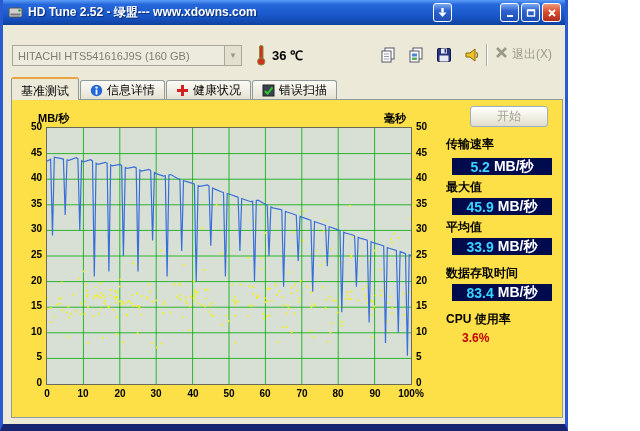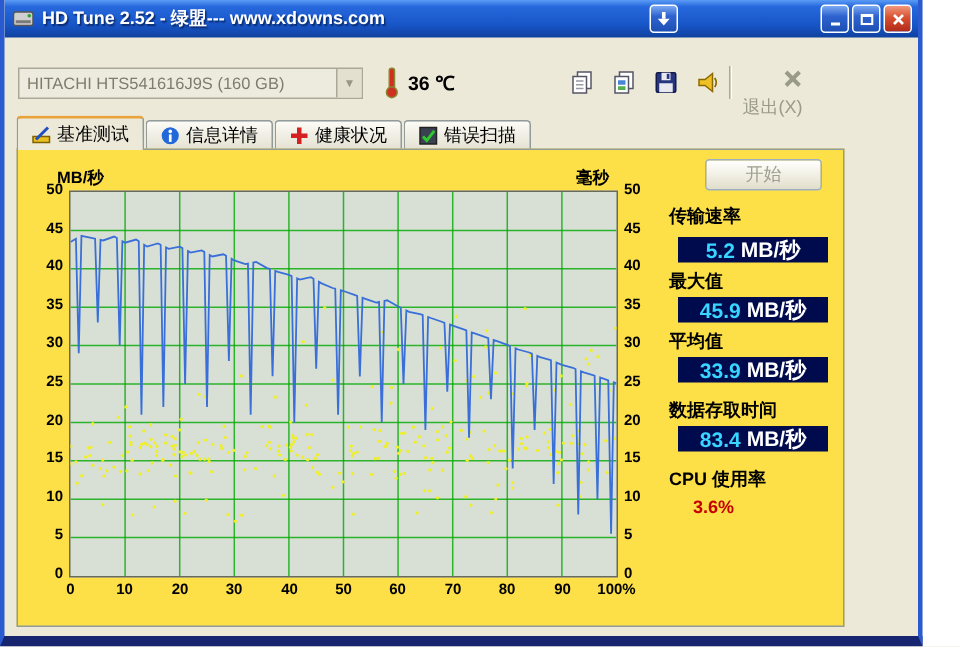--- a/index.html
+++ b/index.html
@@ -1,18 +1,18 @@
 <!DOCTYPE html>
 <html style="--badge-bg: #000b4e; --badge-val: #37d5ff; --accent-red: #c40000;"><head>
 <meta charset="utf-8">
 <style>
   * { box-sizing: border-box; margin: 0; padding: 0; }
   body { background:#fff; font-family:"Liberation Sans", sans-serif; }
   .window{
-    position:relative; width:615px; height:431px; background:#ECE9D8;
+    position:relative; width:568px; height:431px; background:#ECE9D8;
     border-left:3px solid #2a5ad0; border-right:3px solid #2a5ad0; border-bottom:7px solid #17246f;
     overflow:hidden;
   }
   
   .titlebar{
     position:absolute; top:0; left:0; right:0; height:25px;
     background:linear-gradient(180deg,#5b9bf6 0%,#2668dc 18%,#1856c8 65%,#0f429f 100%);
     display:flex; align-items:center; padding:0 5px;
   }
   .app-icon{ width:15px; height:15px; margin-right:5px; flex:0 0 auto; }
@@ -37,32 +37,33 @@
     width:17px; height:19px; border-left:1px solid #ACA899; background:#E3E0CF;
     display:flex; align-items:center; justify-content:center; font-size:8px; color:#9a968a;
   }
   .temp-wrap{ position:absolute; left:252px; top:44px; display:flex; align-items:center; gap:5px; }
   .temp-text{ font-size:13px; font-weight:bold; color:#000; }
   .toolbtns{ position:absolute; left:372px; top:42px; display:flex; gap:3px; }
   .toolbtn{ width:25px; height:25px; display:flex; align-items:center; justify-content:center;
     border:1px solid transparent; border-radius:2px; cursor:pointer; }
   .tb-sep{ position:absolute; left:483px; top:44px; width:2px; height:22px;
     border-left:1px solid #aca899; border-right:1px solid #fff; }
-  .exit-btn{ position:absolute; left:492px; top:46px; display:flex; align-items:flex-end; gap:4px;
-    color:#9a9a8a; font-size:12px;flex-direction:column; }
+  .exit-btn{ position:absolute; left:492px; top:46px; display:flex; align-items:flex-start; gap:4px;
+    color:#9a9a8a; font-size:12px; }
   
   .tabs{ position:absolute; left:8px; top:77px; display:flex; align-items:flex-end; }
   .tab{
     display:flex; align-items:center; gap:4px; padding:0 9px; height:20px; font-size:12px; color:#000;
     background:linear-gradient(180deg,#FCFBF5 0%,#E4E1D2 100%);
     border:1px solid #919B9C; border-bottom:none; border-radius:3px 3px 0 0; margin-right:1px; cursor:pointer;
   }
   .tab.active{
     height:23px; background:#ECE9D8; position:relative; z-index:3;
     border-top:2px solid #E8A33D;
+    flex-direction:column;
   }
   
   .panel{
     position:absolute; left:8px; top:99px; width:552px; height:319px;
     background:#fde047; border:1px solid #919B9C; z-index:2;
   }
   .axis-title{ position:absolute; font-size:11px; font-weight:bold; color:#000; }
   .plot{
     position:absolute; left:34px; top:27px; width:366px; height:258px;
     background:#d8e0d6; border:1px solid #6a6a5a;

